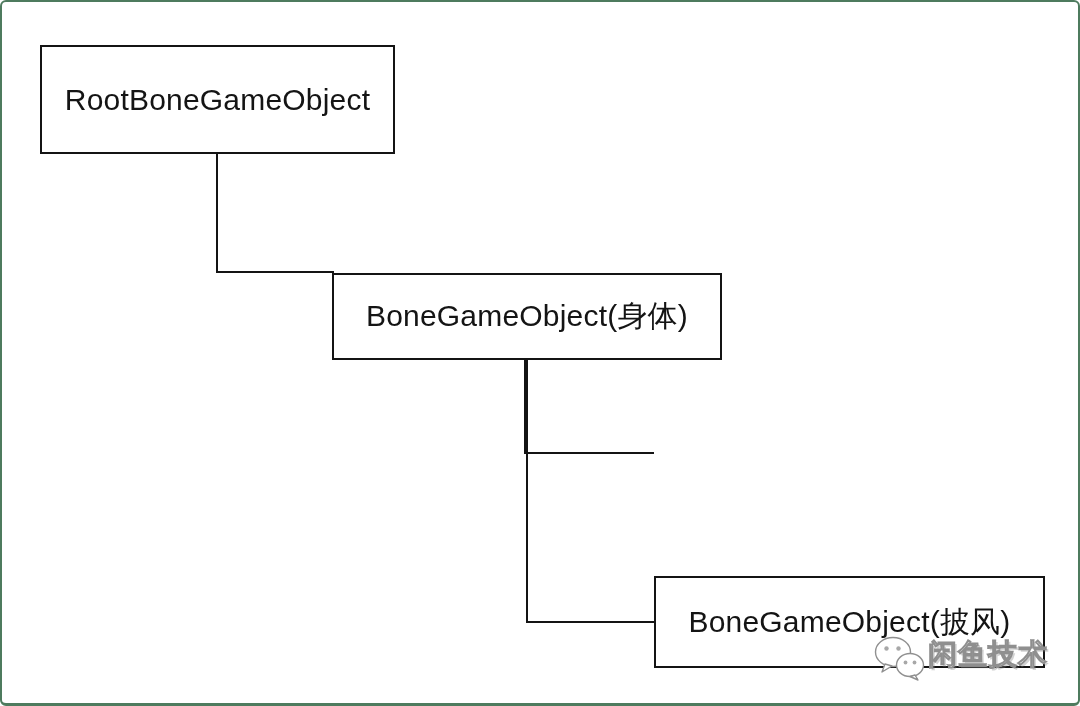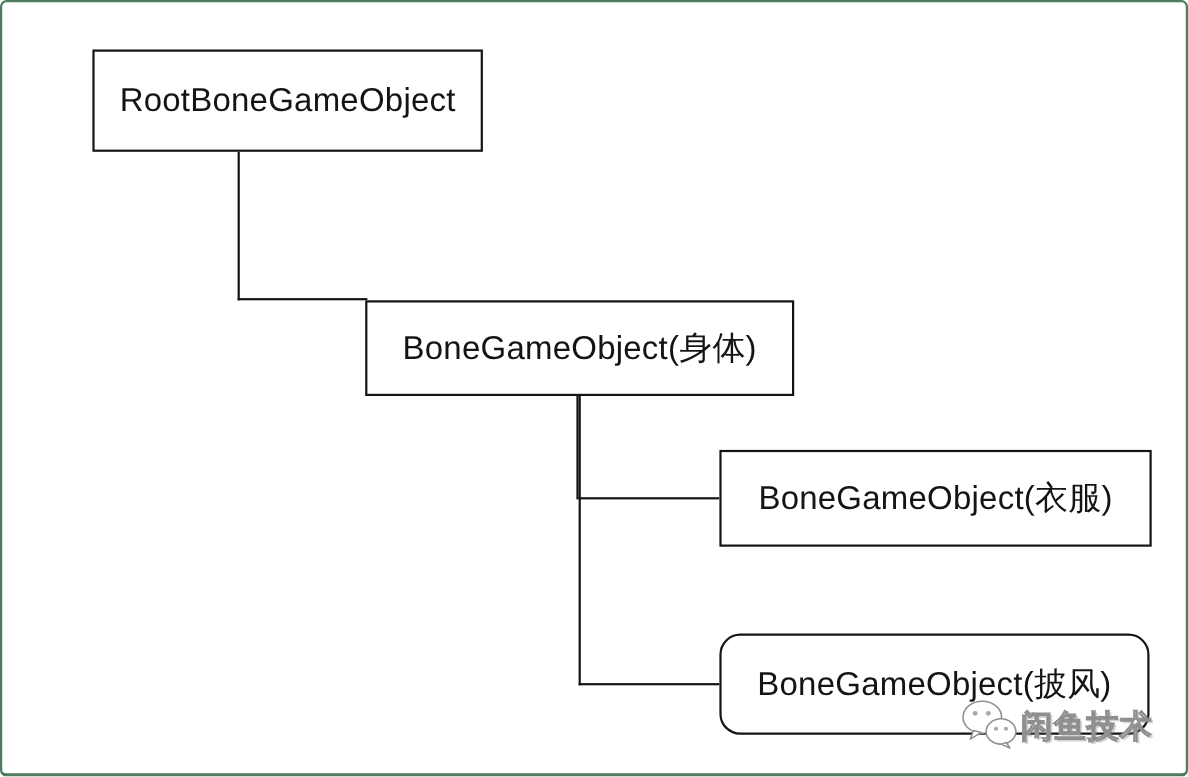--- a/index.html
+++ b/index.html
@@ -30,41 +30,41 @@
     border: 2px solid var(--node-border);
     color: var(--node-text);
     display: flex;
     align-items: center;
     justify-content: center;
     font-size: 30px;
     letter-spacing: 0.2px;
     white-space: nowrap;
     z-index: 2;
   }
-  .node-root    { left: 38px;  top: 43px;  width: 355px; height: 93px; margin-left: 44px; }
+  .node-root    { left: 38px;  top: 43px;  width: 355px; height: 109px; }
   .node-body    { left: 330px; top: 227px; width: 390px; height: 87px; margin-top: 44px; }
   .node-clothes { left: 652px; top: 407px; width: 393px; height: 88px; }
-  .node-cloak   { left: 652px; top: 574px; width: 391px; height: 92px; border-radius: 19px; }
+  .node-cloak   { left: 652px; top: 574px; width: 391px; height: 92px; }
   .connector {
     position: absolute;
     background: var(--connector);
     z-index: 1;
   }
   .c1-v       { left: 214px; top: 136px; width: 2px;   height: 135px; }
   .c1-h       { left: 214px; top: 269px; width: 118px; height: 2px;  }
   .c2-v       { left: 524px; top: 314px; width: 2px;   height: 307px; }
   .c2-v-thick { left: 522px; top: 314px; width: 2px;   height: 138px; }
   .c2-h1      { left: 524px; top: 450px; width: 128px; height: 2px;  }
   .c2-h2      { left: 524px; top: 619px; width: 128px; height: 2px;  }
   .watermark {
     position: absolute;
     right: 30px;
     bottom: 22px;
     display: flex;
-    align-items: flex-end;
+    align-items: flex-start;
     gap: 3px;
     z-index: 3;
     pointer-events: none;
   }
   .watermark-icon { width: 52px; height: 46px; }
   .watermark-text {
     font-size: 29px;
     font-weight: bold;
     color: #ffffff;
     -webkit-text-stroke: 1px #8f8f8f;
@@ -75,21 +75,20 @@
 </style>
 </head>
 <body>
 
 <div class="canvas">
 
   <div class="node node-root">RootBoneGameObject</div>
 
   <div class="node node-body">BoneGameObject(身体)</div>
 
-  <div class="node node-clothes">BoneGameObject(衣服)</div>
 
   <div class="node node-cloak">BoneGameObject(披风)</div>
 
   <div class="connector c1-v"></div>
   <div class="connector c1-h"></div>
 
   <div class="connector c2-v"></div>
   <div class="connector c2-v-thick"></div>
   <div class="connector c2-h1"></div>
   <div class="connector c2-h2"></div>

